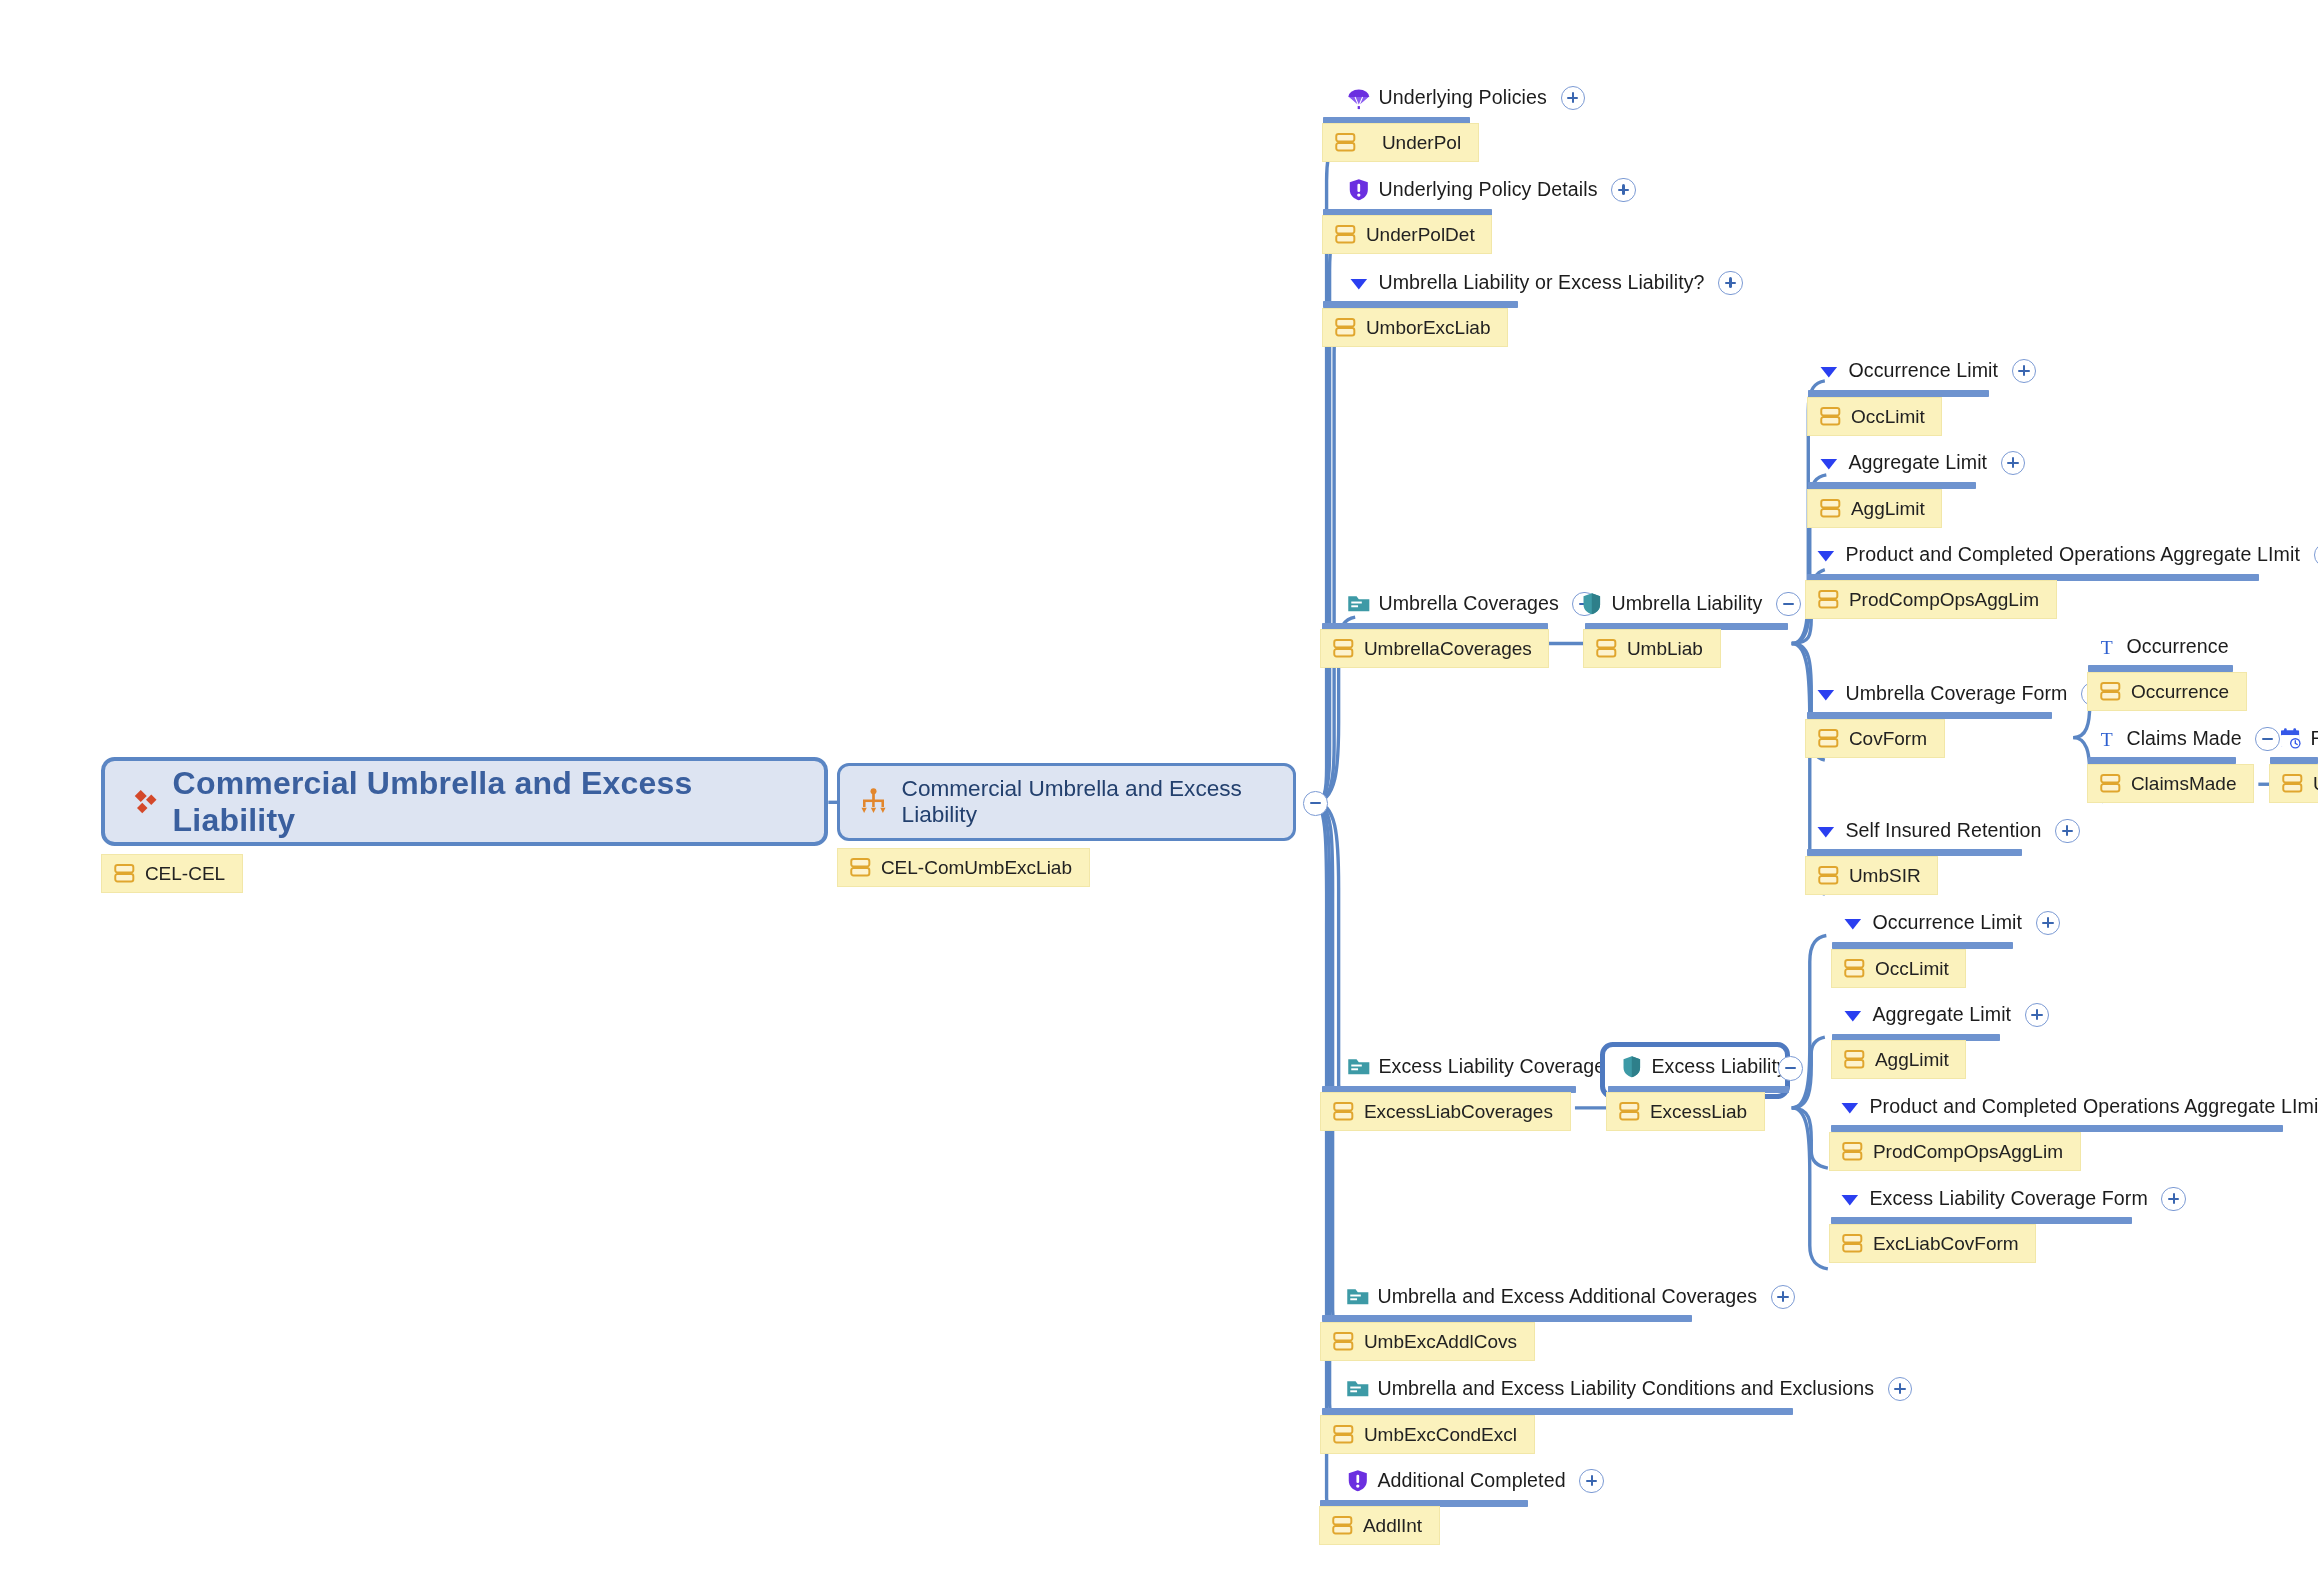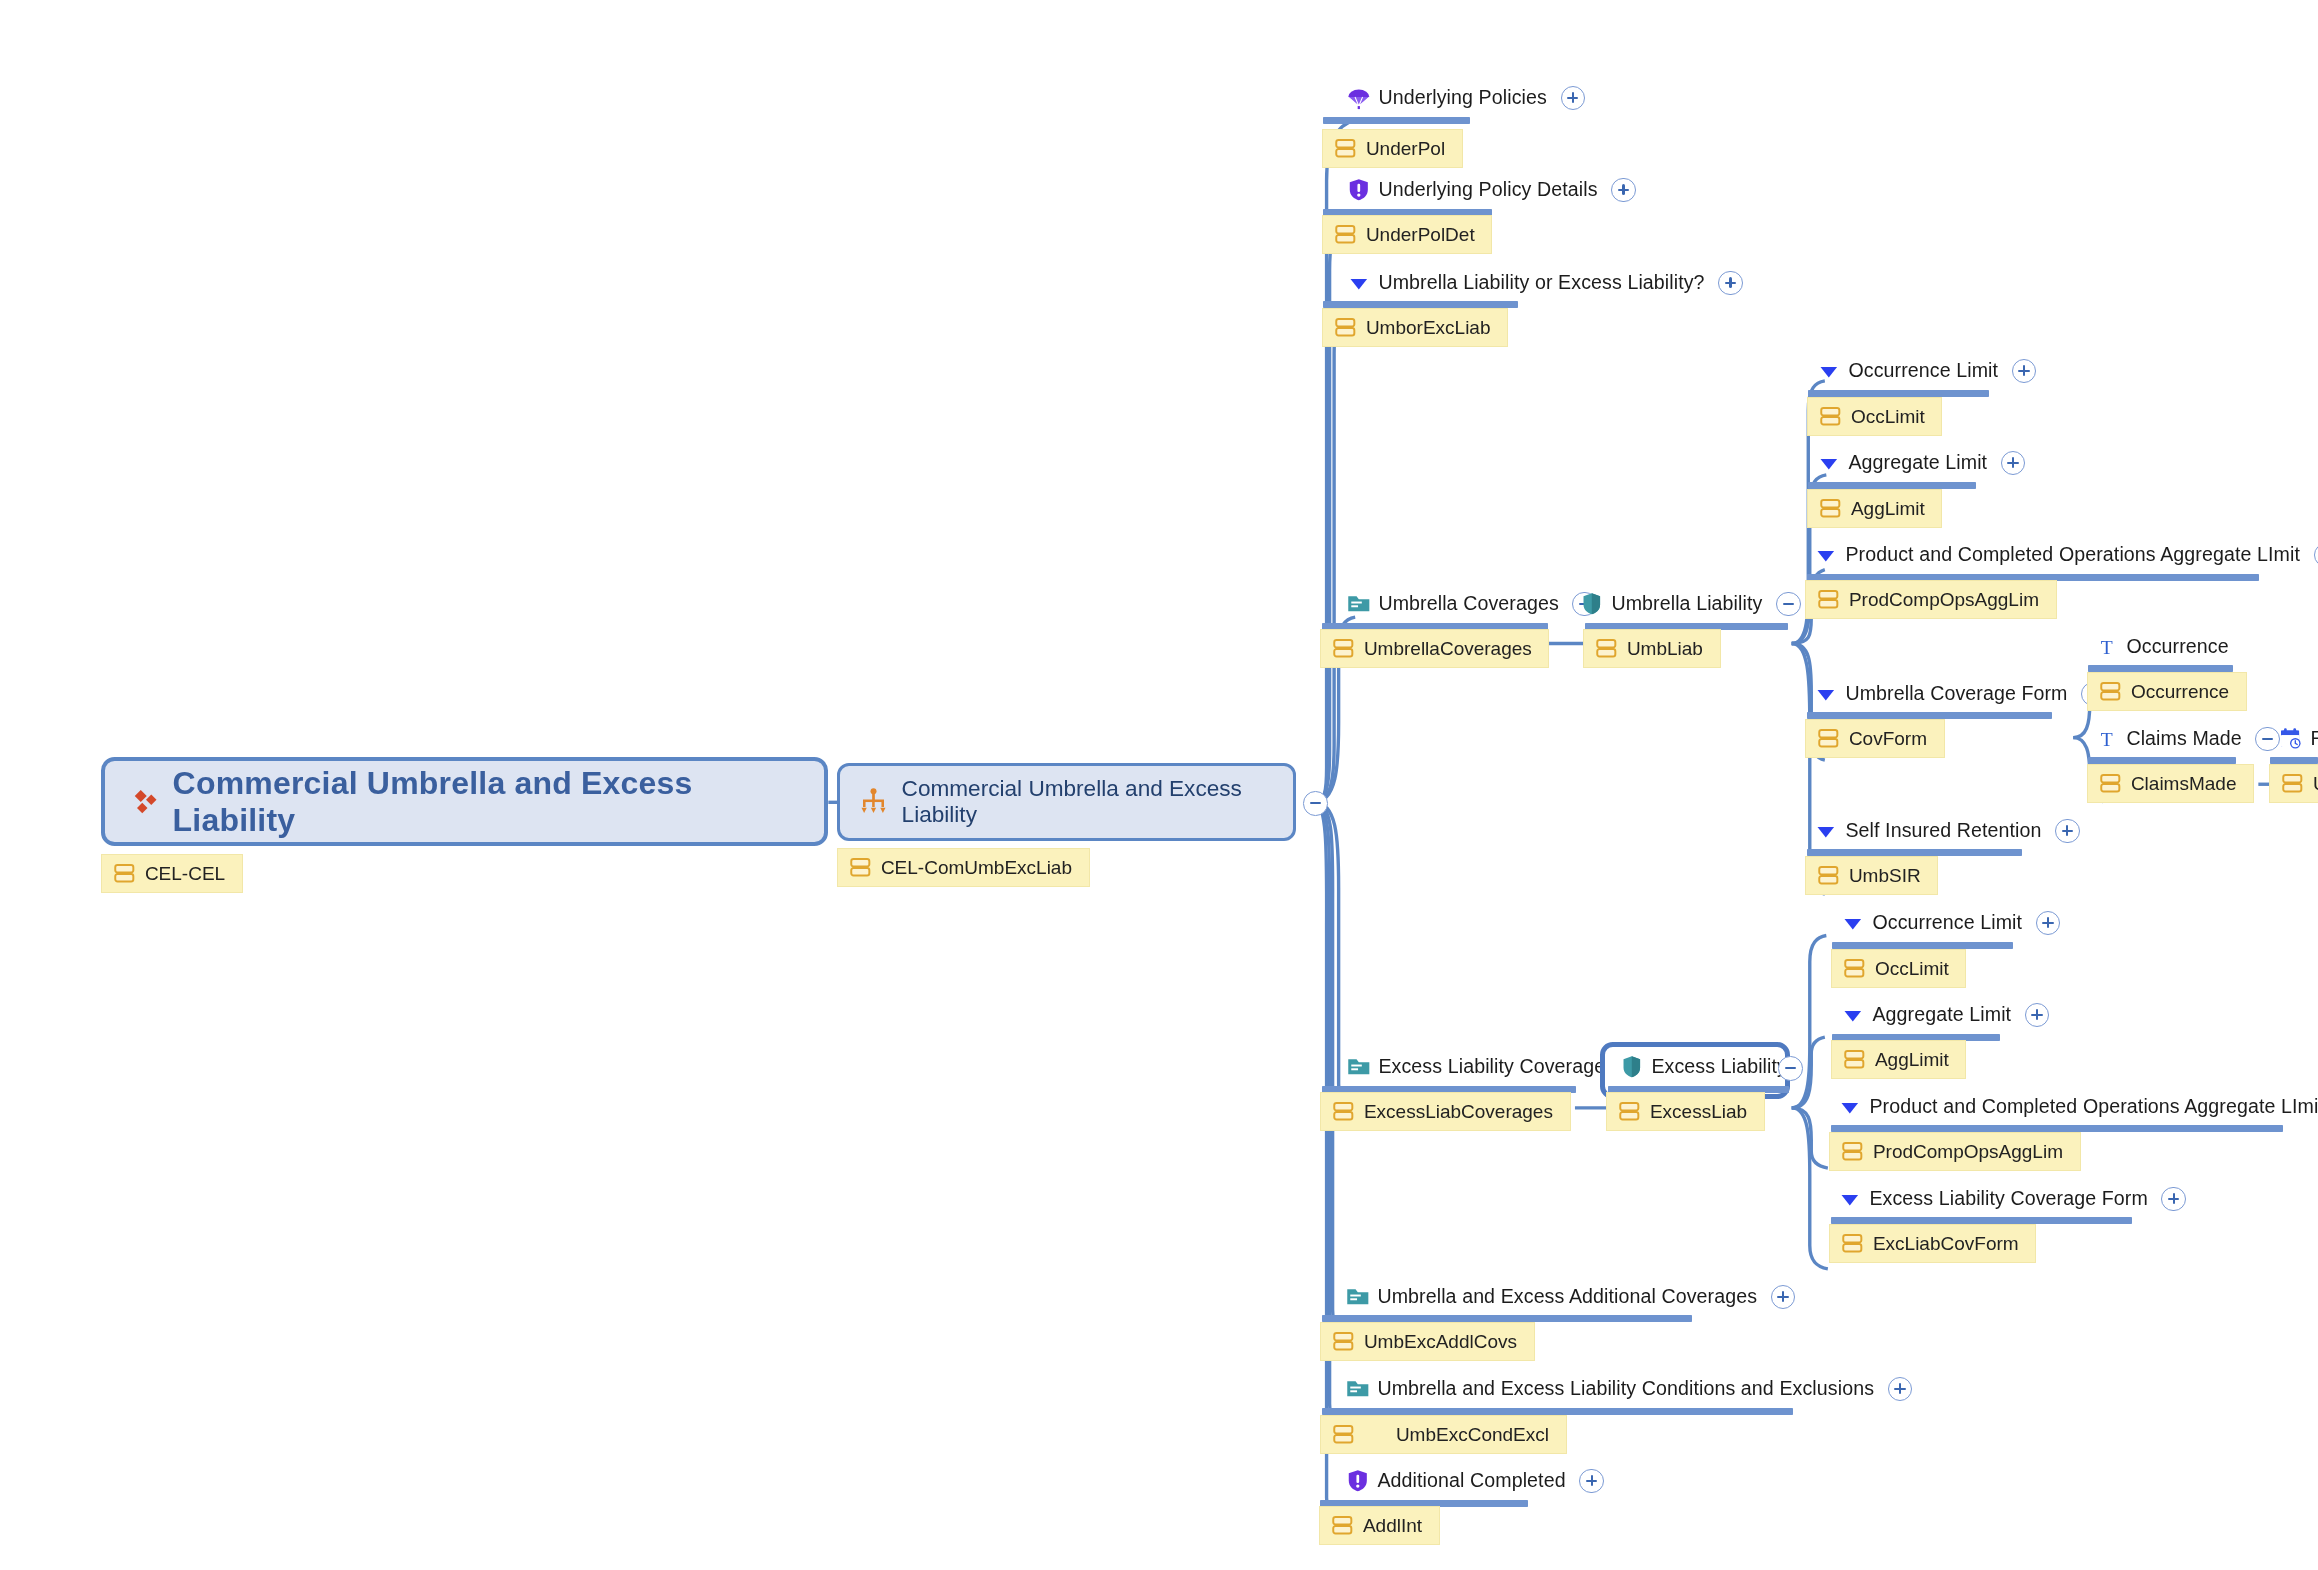--- a/index.html
+++ b/index.html
@@ -143,21 +143,21 @@
         <path d="M3 16a14 10 0 0 1 28 0z" fill="#6b2fe0"></path>
         <path d="M3 16 L17 28 L31 16" fill="#8a5cf0"></path>
         <path d="M3 16 L17 28 M31 16 L17 28 M12 16 L17 28 M22 16 L17 28" stroke="#fff" stroke-width="1.4" fill="none"></path>
         <path d="M15.5 28h3v4h-3z" fill="#6b2fe0"></path>
       </svg>
     </span>
     <span class="lbl">Underlying Policies</span>
     <span class="toggle plus"></span>
   </div>
   <div class="ubar" style="left:1323px;top:117px;width:147px;"></div>
-  <div class="chip" style="left:1322px;top:129px;">
+  <div class="chip" style="left:1322px;top:123px;gap:16px;">
     <span class="dbi"><svg viewBox="0 0 30 30" width="22.6" height="22.6">
           <rect x="3" y="4" width="24" height="10" rx="3" fill="#fdf3cf" stroke="#e0a62e" stroke-width="2.6"></rect>
           <rect x="3" y="16" width="24" height="10" rx="3" fill="#fdf3cf" stroke="#e0a62e" stroke-width="2.6"></rect>
         </svg></span>
     <span class="ctext">UnderPol</span>
   </div>
 
   <div class="node" style="left:1346px;top:177px;">
     <span class="glyph">
       <svg viewBox="0 0 34 34" width="25.6" height="25.6">
@@ -521,21 +521,21 @@
       <svg viewBox="0 0 34 34" width="25.6" height="25.6">
         <path d="M3 7h11l3 4h14v16H3z" fill="#3d9aa6"></path>
         <rect x="7" y="14" width="14" height="2.6" fill="#fff"></rect>
         <rect x="7" y="19" width="9" height="2.6" fill="#fff"></rect>
       </svg>
     </span>
     <span class="lbl">Umbrella and Excess Liability Conditions and Exclusions</span>
     <span class="toggle plus"></span>
   </div>
   <div class="ubar" style="left:1322px;top:1408px;width:471px;"></div>
-  <div class="chip" style="left:1320px;top:1415px;gap:32px;">
+  <div class="chip" style="left:1320px;top:1415px;">
     <span class="dbi"><svg viewBox="0 0 30 30" width="22.6" height="22.6">
           <rect x="3" y="4" width="24" height="10" rx="3" fill="#fdf3cf" stroke="#e0a62e" stroke-width="2.6"></rect>
           <rect x="3" y="16" width="24" height="10" rx="3" fill="#fdf3cf" stroke="#e0a62e" stroke-width="2.6"></rect>
         </svg></span>
     <span class="ctext">UmbExcCondExcl</span>
   </div>
 
   <div class="node" style="left:1345px;top:1468px;">
     <span class="glyph">
       <svg viewBox="0 0 34 34" width="25.6" height="25.6">

